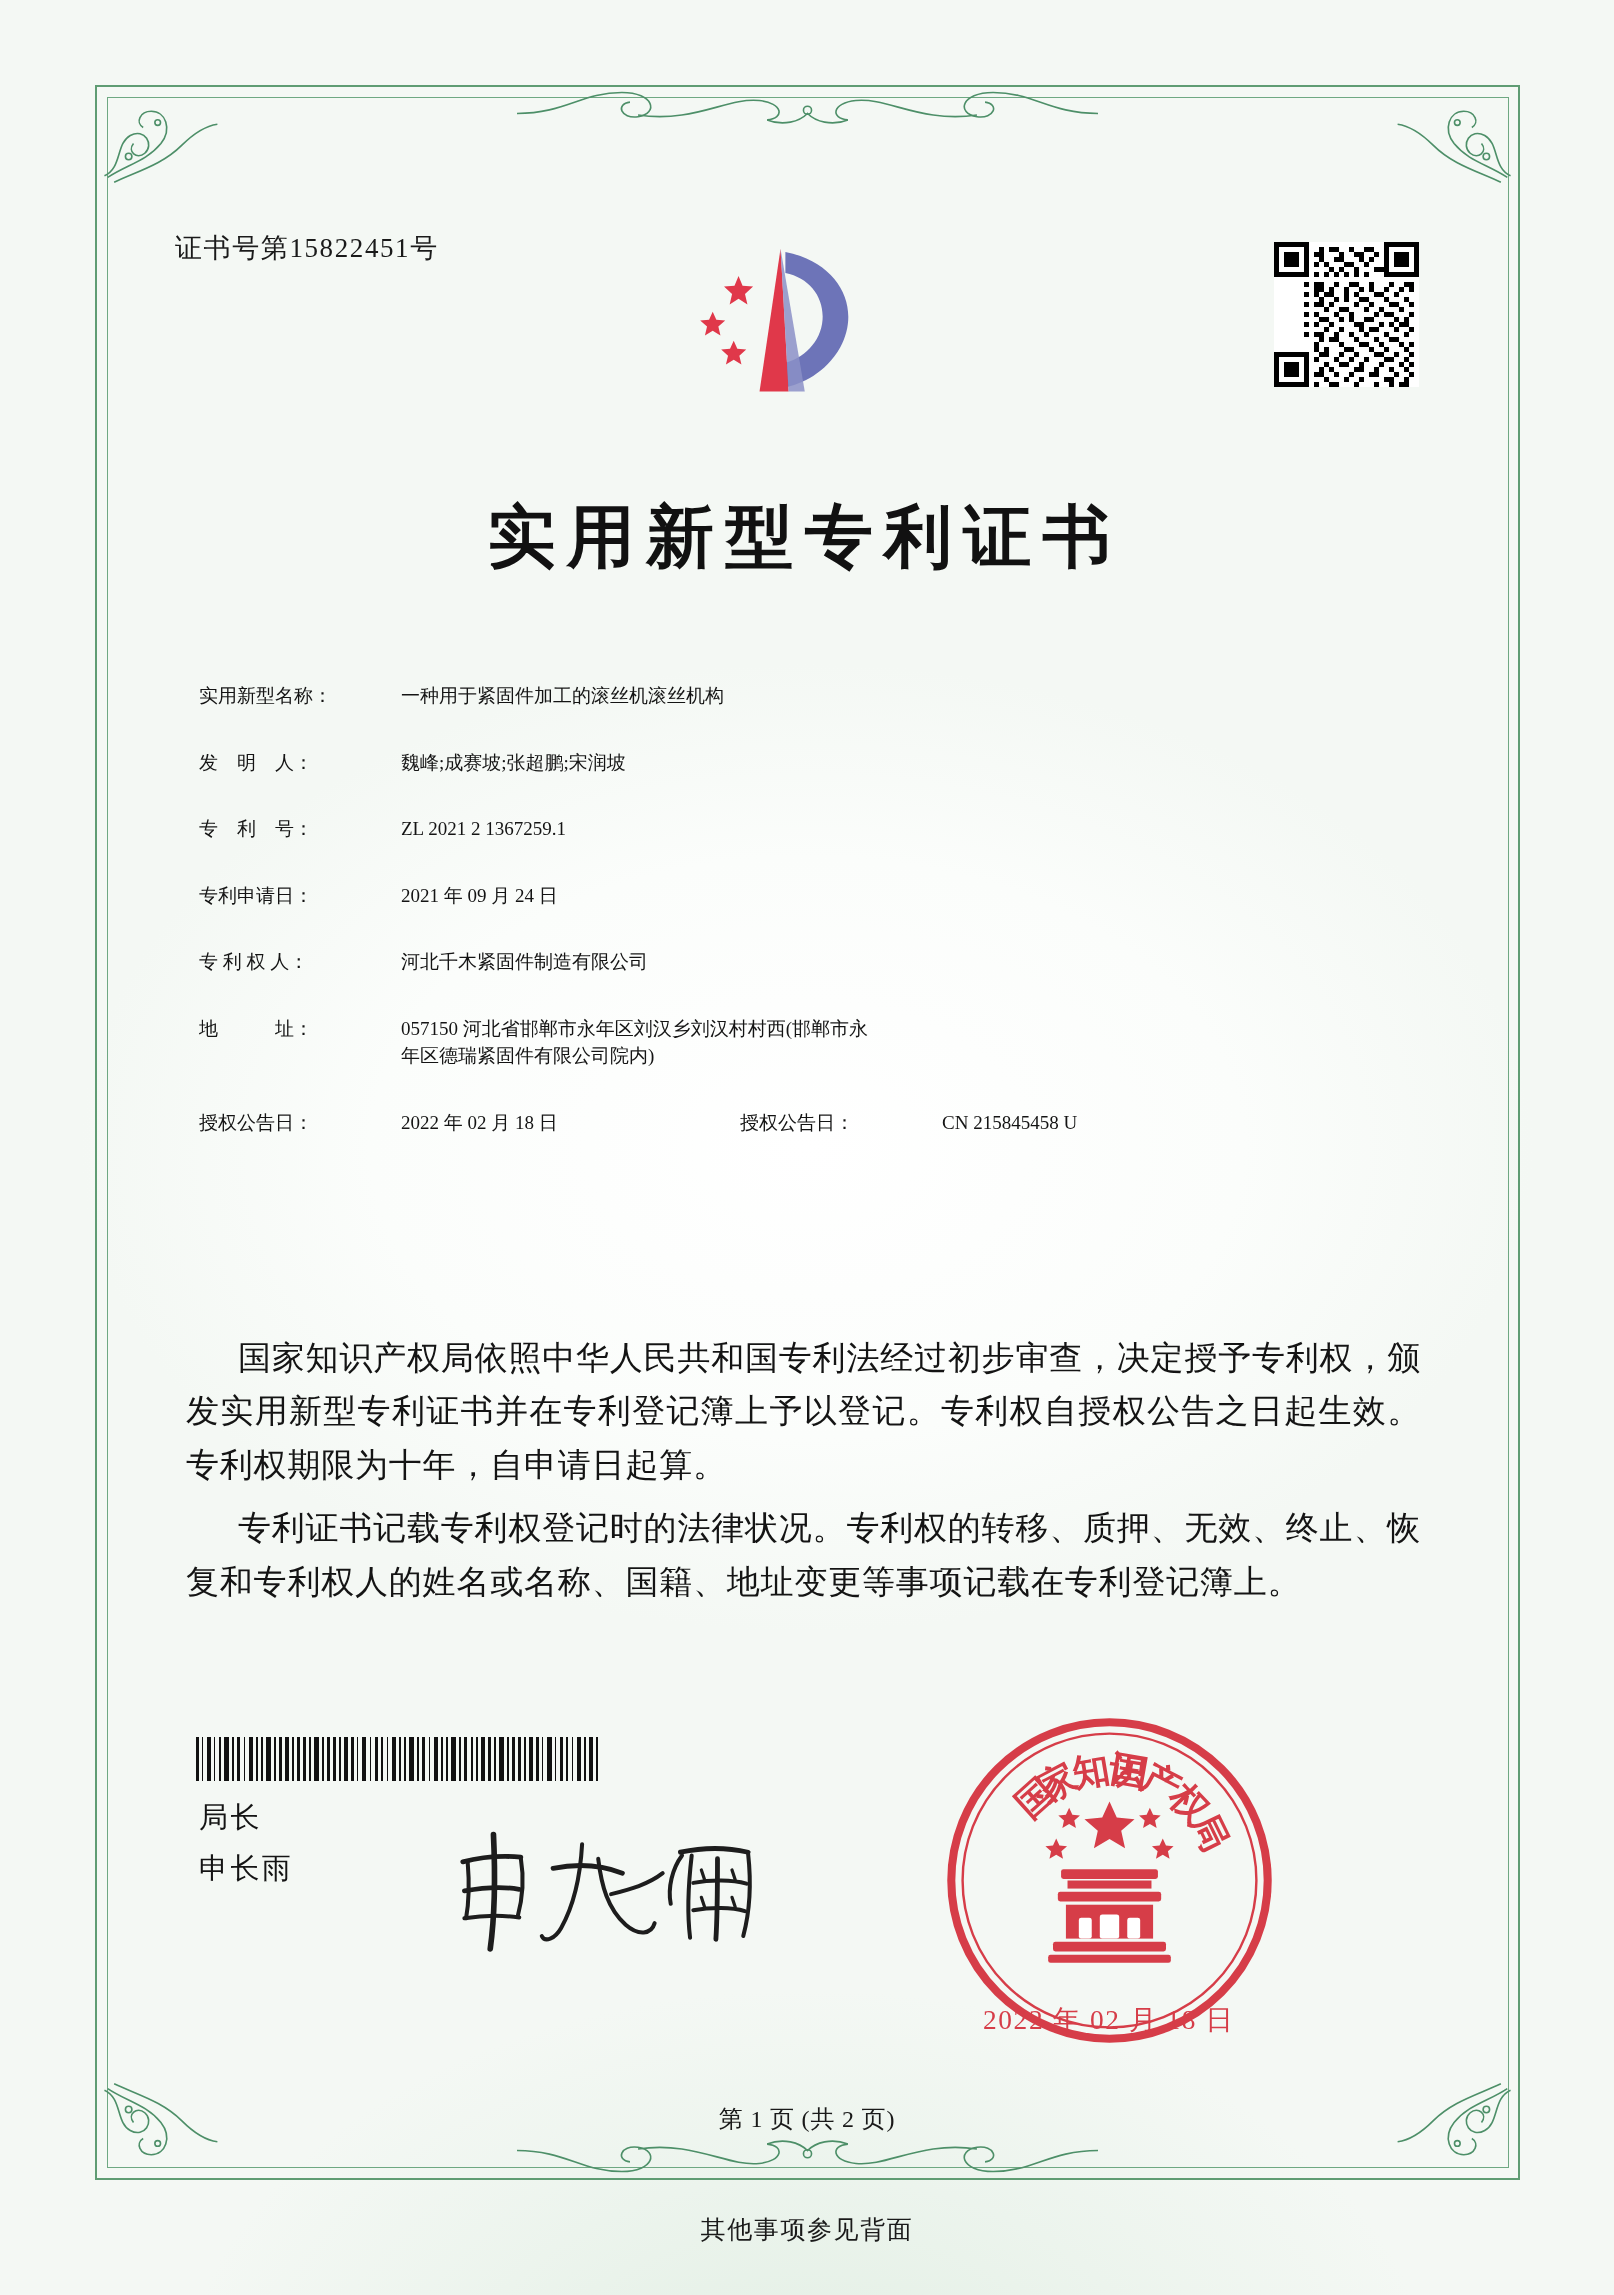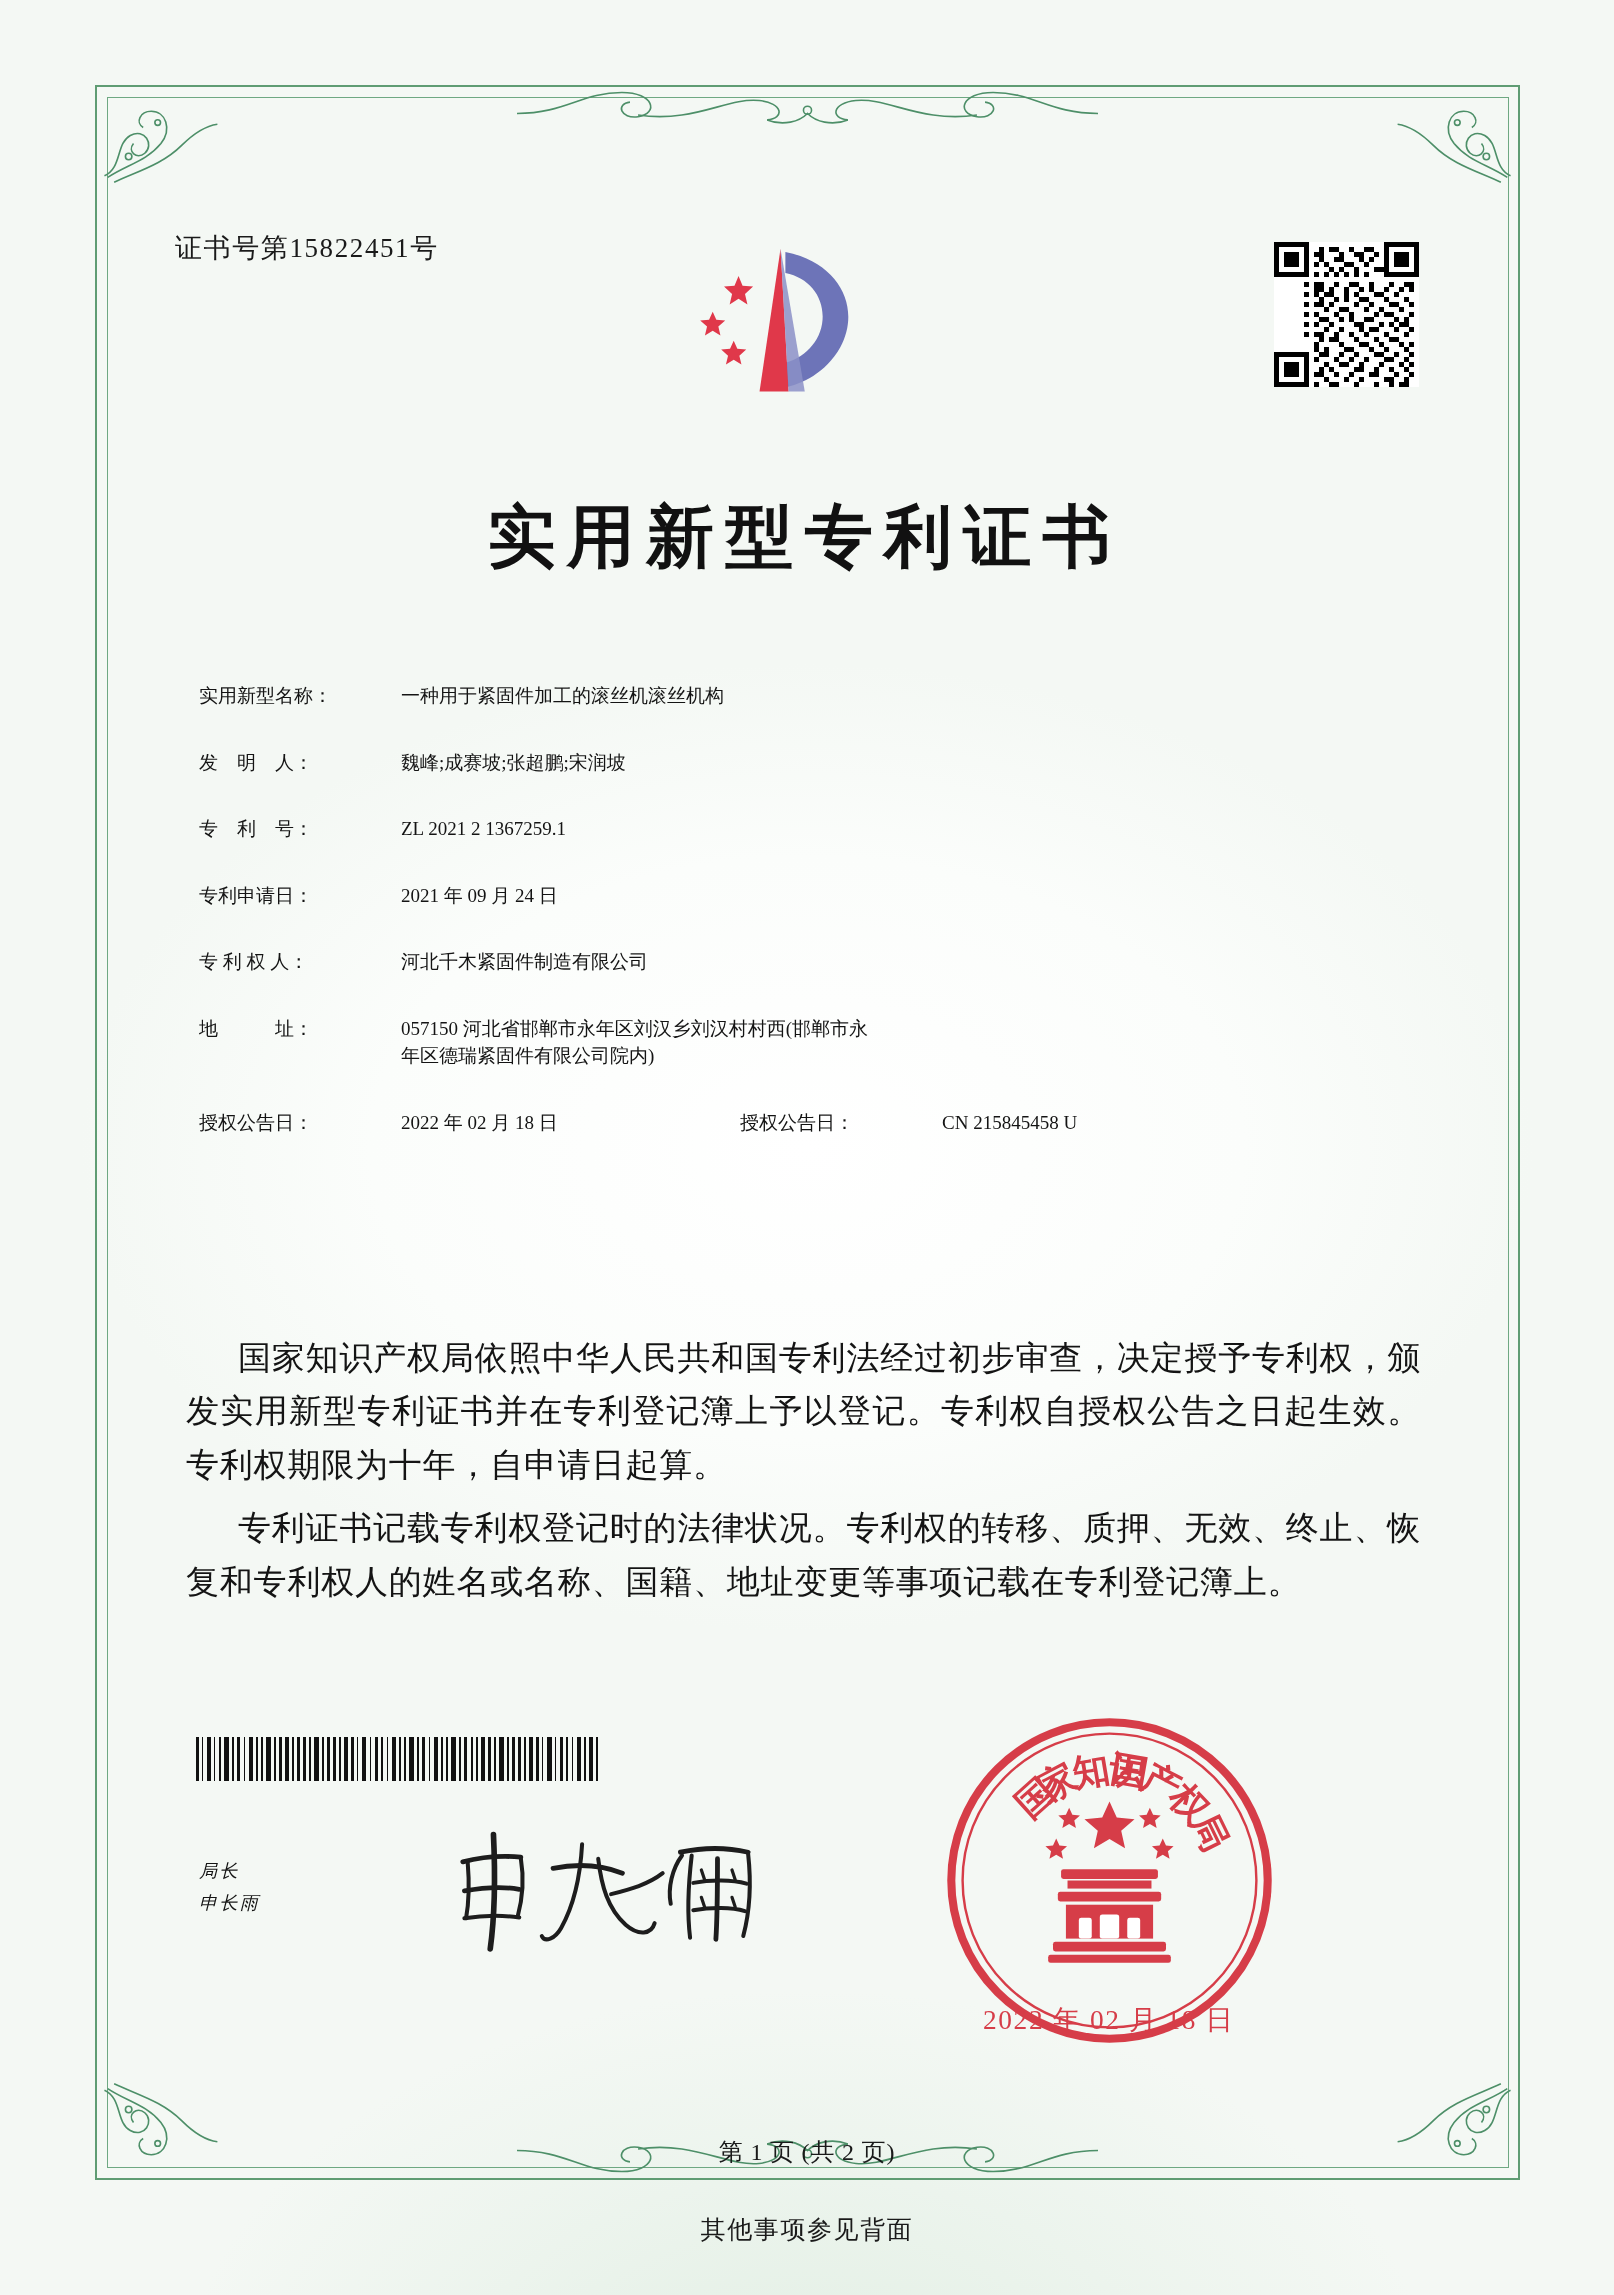--- a/index.html
+++ b/index.html
@@ -166,26 +166,25 @@
     top: 1737px;
     width: 404px;
     height: 44px;
   }
   .barcode svg { display:block; width:100%; height:100%; }
 
   
   .sig-labels {
     position: absolute;
     left: 199px;
-    top: 1856px;
-    font-size: 18px;
+    top: 1792px;
+    font-size: 29px;
     line-height: 1.75;
     color: #141414;
     letter-spacing: 2.4px;
-    font-style: italic;
   }
   .signature {
     position: absolute;
     left: 440px;
     top: 1820px;
     width: 339px;
     height: 137px;
     color: #1d1d1d;
   }
   .signature svg { display:block; width:100%; height:100%; }
@@ -212,21 +211,20 @@
 
   
   .page-num {
     position: absolute;
     left: 0; right: 0;
     top: 2103px;
     text-align: center;
     font-size: 24px;
     color: #1a1a1a;
     letter-spacing: 0.8px;
-    margin-top: 33px;
   }
   .backside-note {
     position: absolute;
     left: 0; right: 0;
     top: 2213px;
     text-align: center;
     font-size: 25px;
     color: #1a1a1a;
     letter-spacing: 1.6px;
   }

